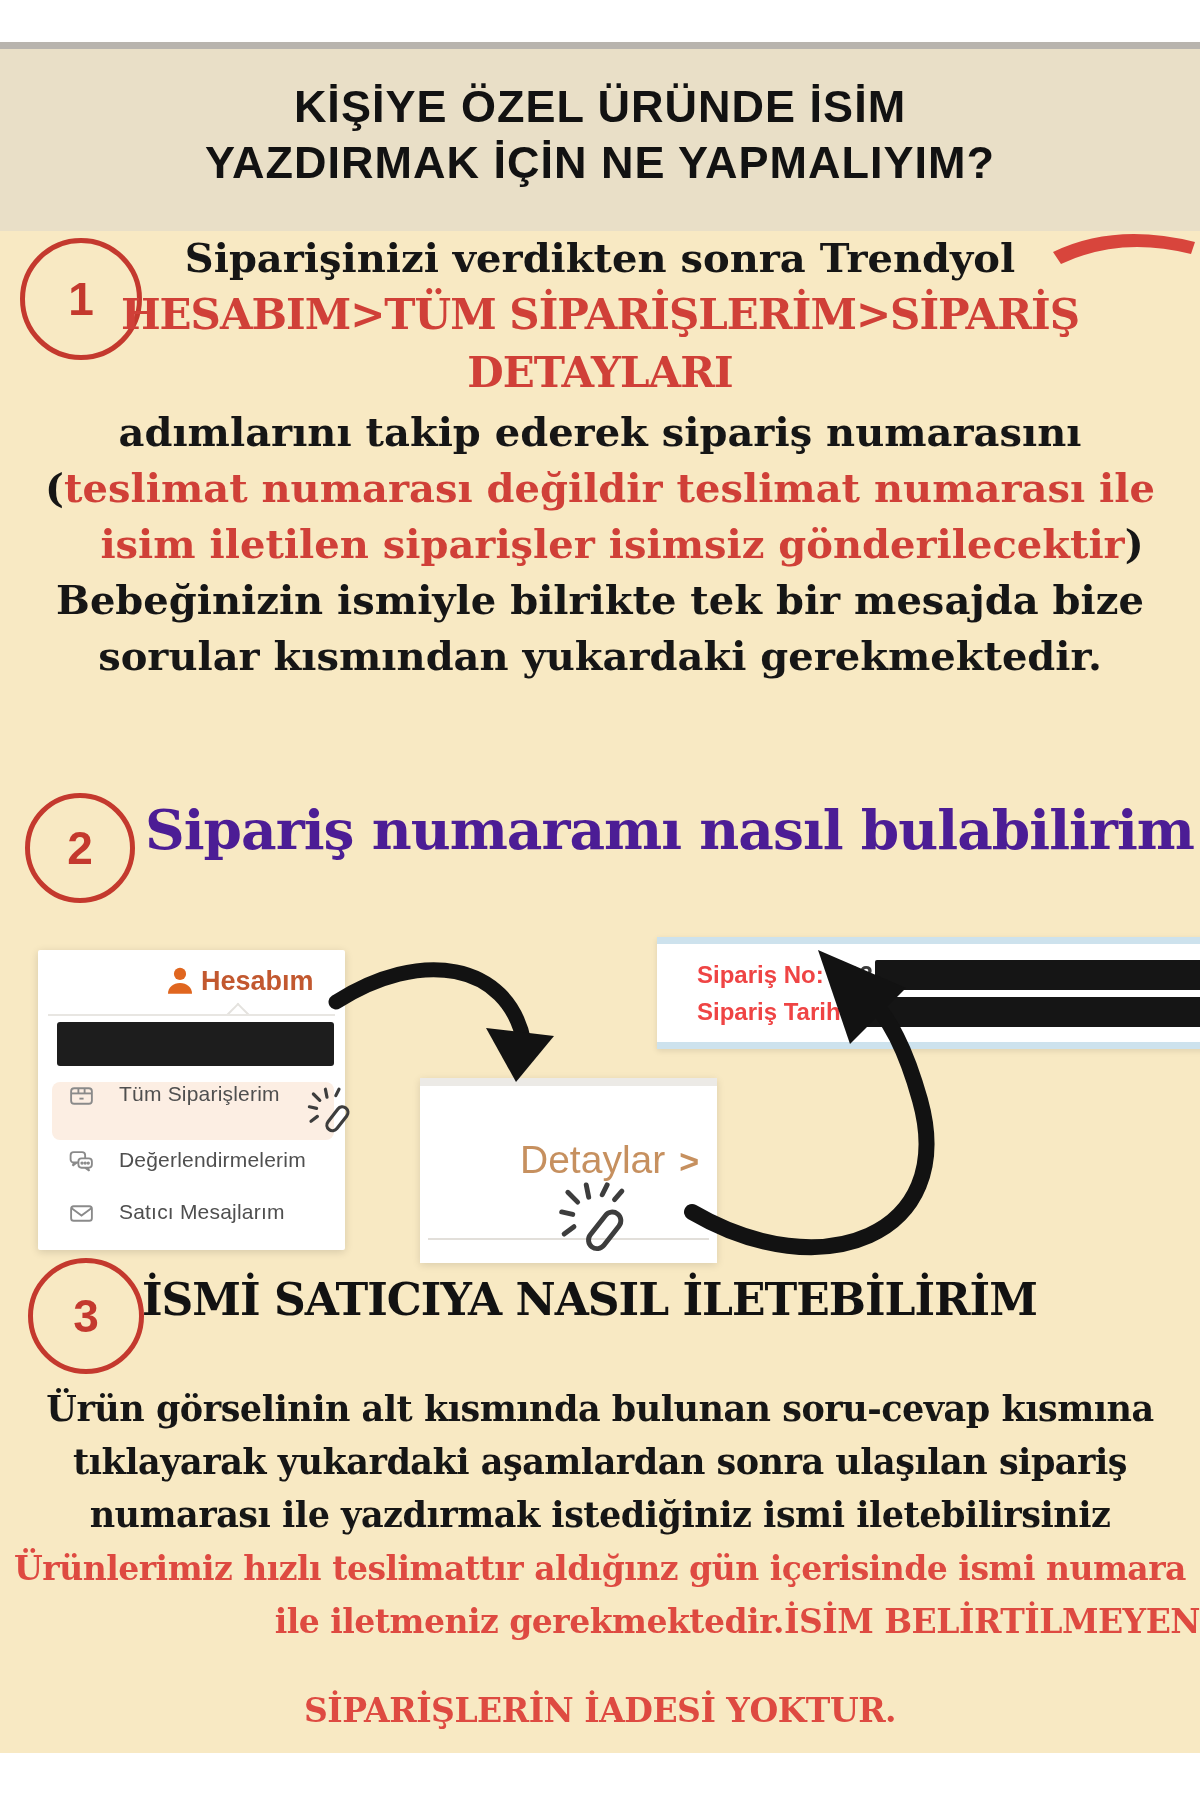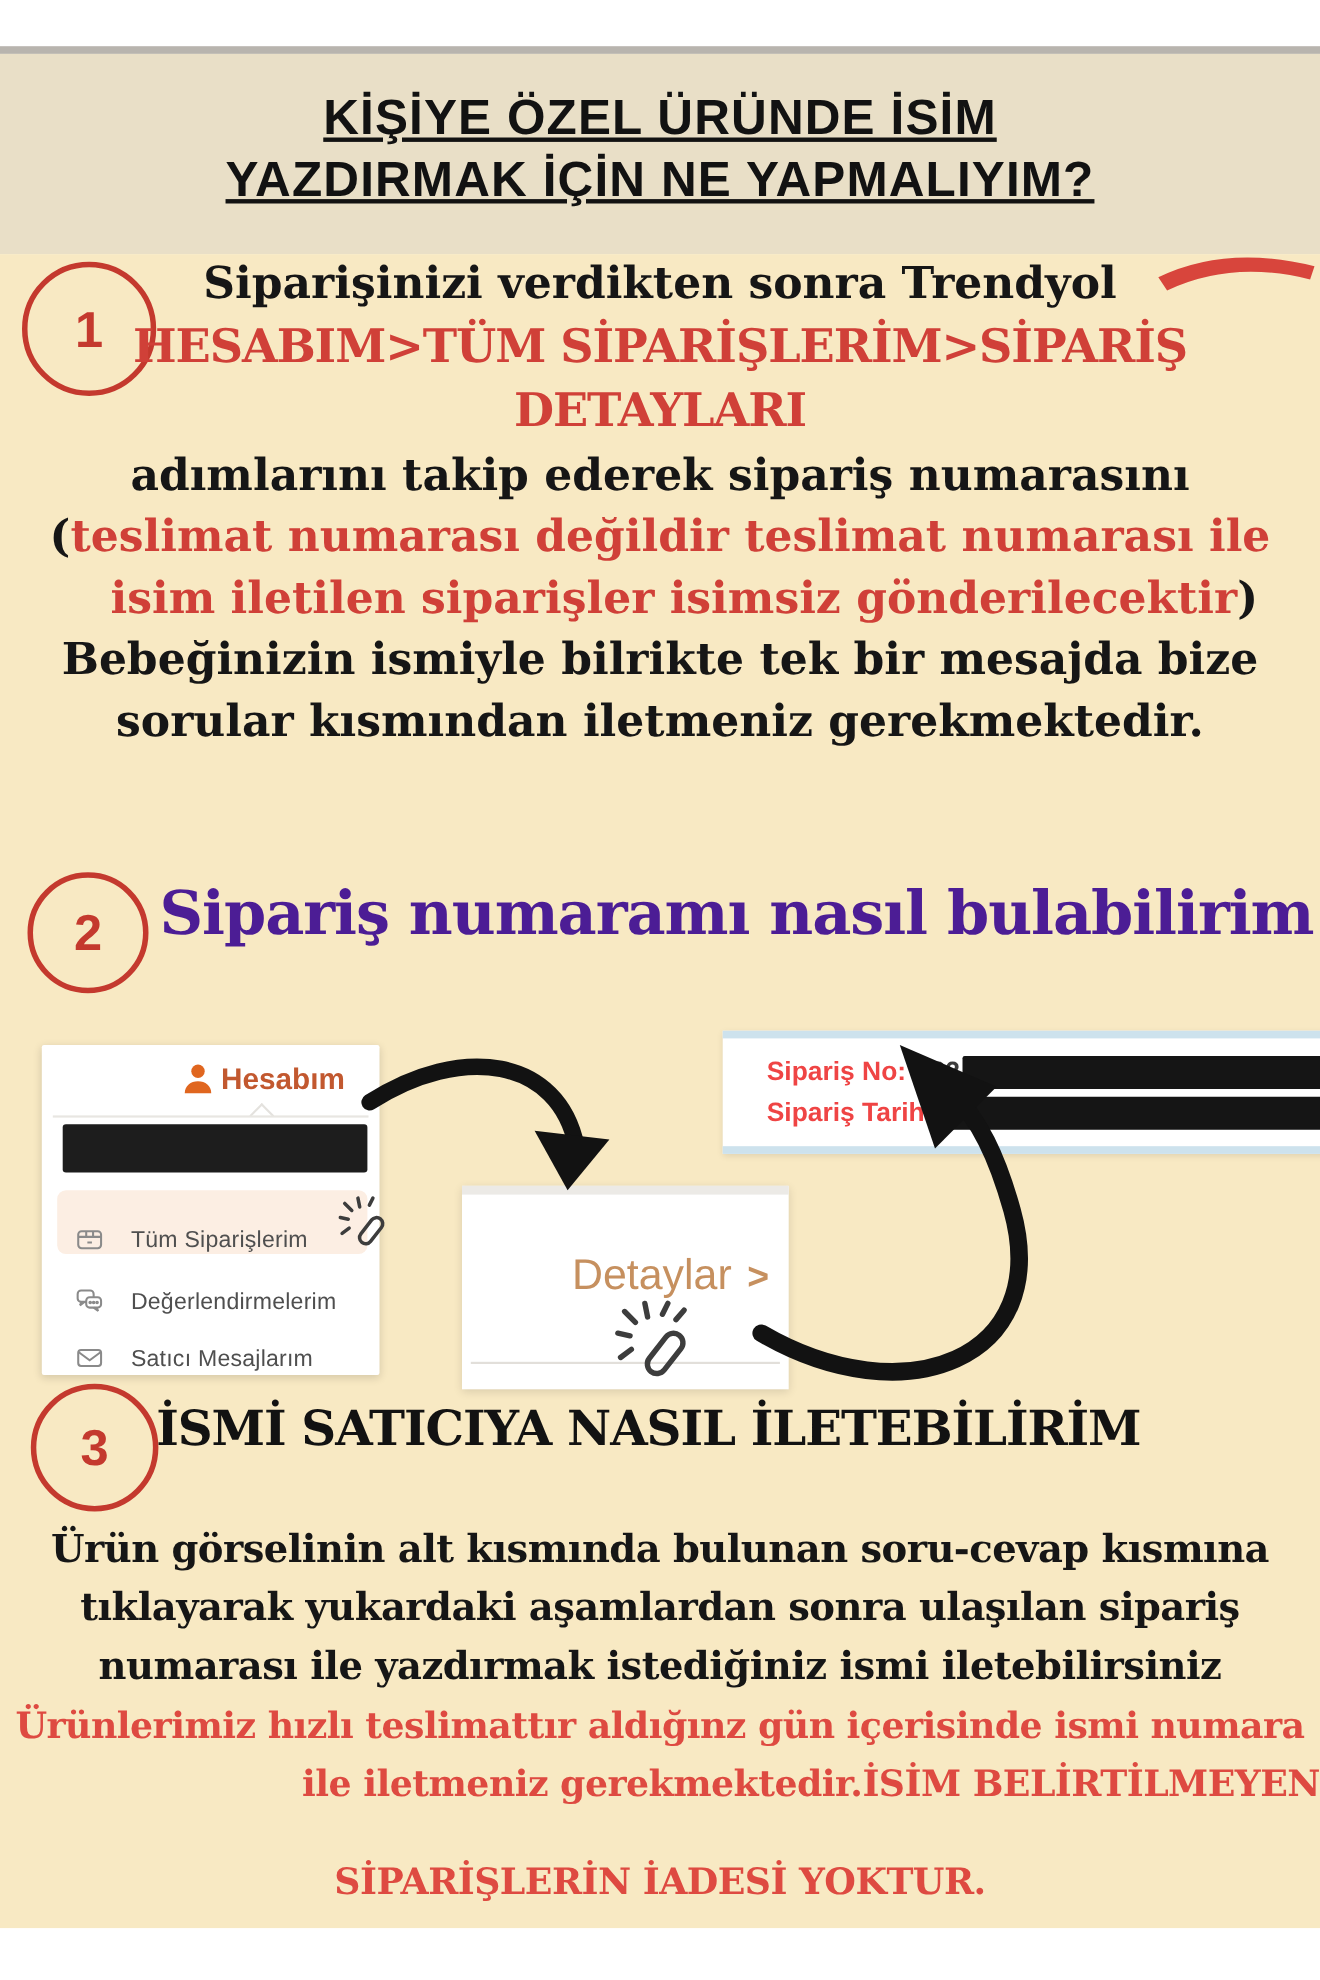--- a/index.html
+++ b/index.html
@@ -5,21 +5,21 @@
   html,body{margin:0;padding:0;background:#ffffff;}
   .page{position:relative;width:1200px;height:1800px;background:#ffffff;overflow:hidden;
         font-family:"Liberation Sans",sans-serif;}
   .abs{position:absolute;}
 
   
   .top-white{left:0;top:0;width:1200px;height:42px;background:#ffffff;}
   .top-gray{left:0;top:42px;width:1200px;height:7px;background:#b8b4ae;}
   .title-block{left:0;top:49px;width:1200px;height:182px;background:#e9dfc7;text-align:center;}
   .title-line{font-family:"Liberation Sans",sans-serif;font-weight:700;color:#121212;
-              font-size:45px;line-height:56px;letter-spacing:1px;white-space:nowrap;text-decoration:underline;}
+              font-size:45px;line-height:56px;letter-spacing:1px;white-space:nowrap;}
   .title-line.first{margin-top:30px;}
   .body-block{left:0;top:231px;width:1200px;height:1522px;background:#f8e9c3;}
   .bottom-white{left:0;top:1753px;width:1200px;height:47px;background:#ffffff;}
 
   
   .step-circle{border:5px solid #c4392e;border-radius:50%;display:flex;align-items:center;
                justify-content:center;color:#c4392e;font-weight:700;background:transparent;}
   .step-circle span{font-size:46px;font-family:"Liberation Sans",sans-serif;}
   .c1{left:20px;top:238px;width:112px;height:112px;}
   .c2{left:25px;top:793px;width:100px;height:100px;}
@@ -41,21 +41,21 @@
 
   
   .left-card{left:38px;top:950px;width:307px;height:300px;background:#ffffff;
              box-shadow:0 2px 8px rgba(0,0,0,0.14);border-radius:2px;}
   .account-row{position:absolute;left:125px;top:14px;display:flex;align-items:center;gap:4px;}
   .account-label{font-size:27px;font-weight:700;color:#c2582f;}
   .lc-divider{position:absolute;left:10px;top:64px;width:287px;height:2px;background:#e8e6e2;}
   .lc-notch{position:absolute;left:192px;top:56px;width:14px;height:14px;background:#ffffff;
             border-left:2px solid #e4e2de;border-top:2px solid #e4e2de;transform:rotate(45deg);}
   .redacted1{position:absolute;left:19px;top:72px;width:277px;height:44px;background:#1d1d1d;border-radius:3px;}
-  .menu-row{position:absolute;left:14px;width:282px;height:48px;display:flex;align-items:flex-end;
+  .menu-row{position:absolute;left:14px;width:282px;height:48px;display:flex;align-items:flex-start;
             gap:24px;padding-left:16px;box-sizing:border-box;}
   .menu-row .mlabel{font-size:21px;color:#4f4f4f;letter-spacing:0.2px;}
   .mr1{top:132px;height:58px;background:#fceee3;border-radius:8px;}
   .mr2{top:198px;}
   .mr3{top:250px;}
 
   
   .mid-card{left:420px;top:1078px;width:297px;height:177px;background:#ffffff;
             border-top:8px solid #eceae6;box-shadow:0 2px 8px rgba(0,0,0,0.12);}
   .details-row{position:absolute;left:100px;top:52px;display:flex;align-items:baseline;gap:14px;
@@ -100,21 +100,21 @@
   <div class="abs step-circle c1">
     <span>1</span>
   </div>
   <div class="abs tline f40" style="top:234px;">Siparişinizi verdikten sonra Trendyol</div>
   <div class="abs tline redcaps" style="top:290px;">HESABIM&gt;TÜM SİPARİŞLERİM&gt;SİPARİŞ</div>
   <div class="abs tline f40" style="top:408px;">adımlarını takip ederek sipariş numarasını</div>
   <div class="abs tline redcaps" style="top:348px;">DETAYLARI</div>
   <div class="abs tline f40" style="top:464px;"><span class="blk">(</span><span class="red">teslimat numarası değildir teslimat numarası ile</span></div>
   <div class="abs tline f40" style="top:520px;padding-left:22px;"><span class="red">isim iletilen siparişler isimsiz gönderilecektir</span><span class="blk">)</span></div>
   <div class="abs tline f40" style="top:576px;">Bebeğinizin ismiyle bilrikte tek bir mesajda bize</div>
-  <div class="abs tline f40" style="top:632px;">sorular kısmından iletmeniz gerekmektedir.</div>
+  <div class="abs tline f40" style="top:632px;">sorular kısmından yukardaki gerekmektedir.</div>
 
   <div class="abs step-circle c2">
     <span>2</span>
   </div>
   <div class="abs h2line">Sipariş numaramı nasıl bulabilirim</div>
 
   <div class="abs left-card">
     <div class="account-row">
       <svg width="34" height="34" viewBox="0 0 24 24">
         <circle cx="12" cy="7" r="4.3" fill="#e0661f"></circle>

